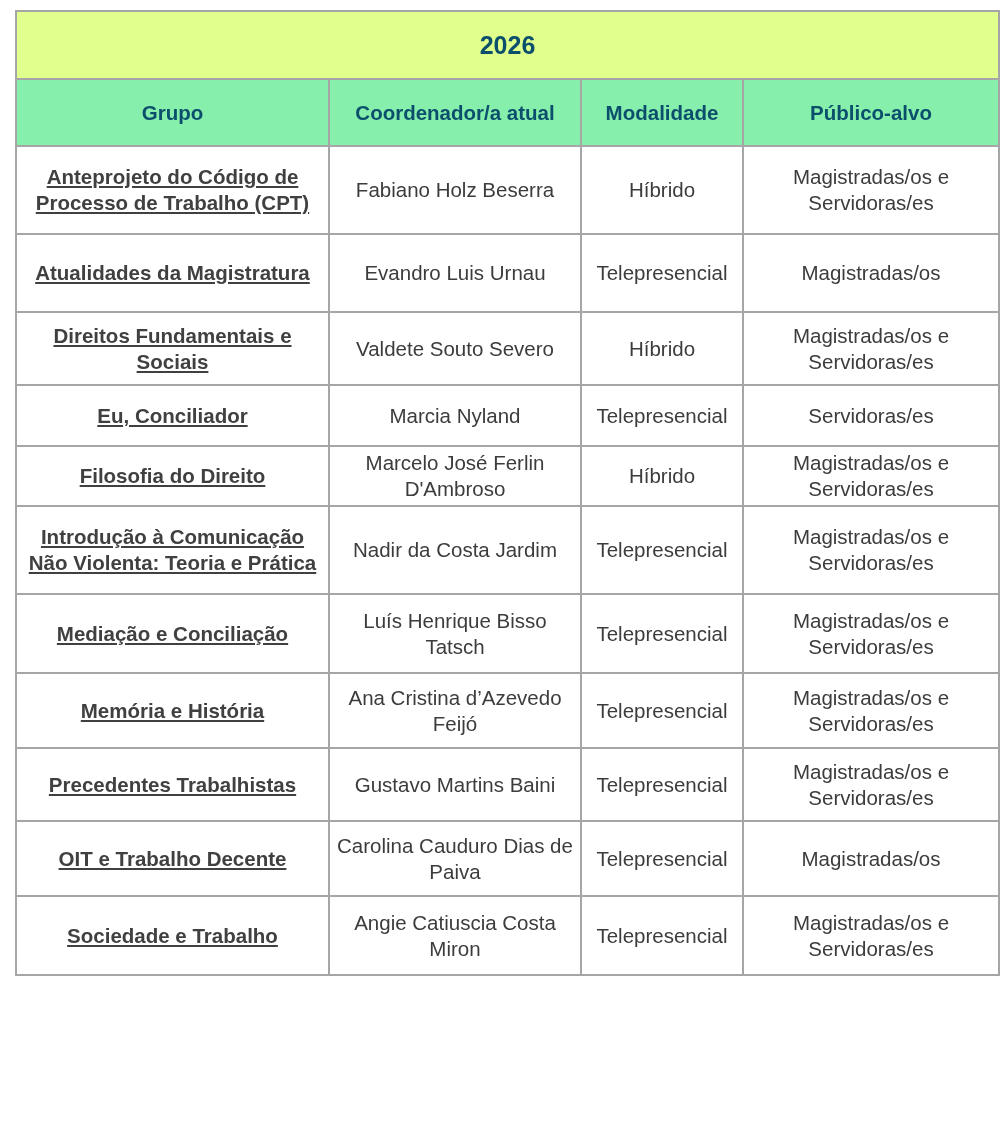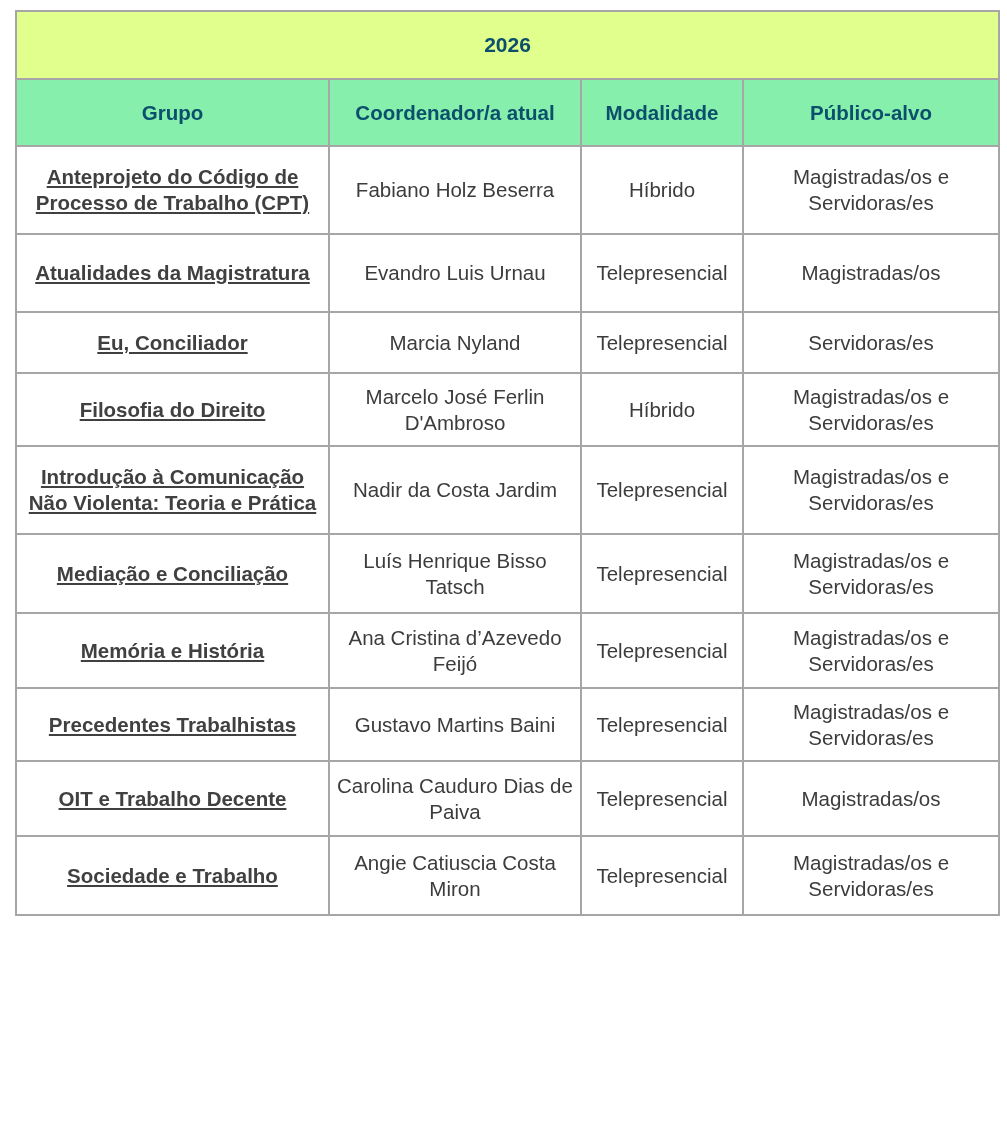--- a/index.html
+++ b/index.html
@@ -10,21 +10,21 @@
     table-layout: fixed;
   }
   td, th {
     border: 2px solid #a6a6a6;
     text-align: center; vertical-align: middle;
     font-size: 20.5px; line-height: 26px; color: #3c3c3c;
     padding: 0 6px;
   }
   th.title {
     background: #e0ff8c; color: #0b4f6c; font-weight: bold;
-    font-size: 21px; height: 66px;
+    font-size: 25px; height: 66px;
   }
   th.col {
     background: #86efac; color: #0b4f6c; font-weight: bold;
     font-size: 20.5px; height: 65px;
   }
   td.grupo { font-weight: bold; color: #404040; text-decoration: underline; }
   col.c1 { width: 313px; }
   col.c2 { width: 252px; }
   col.c3 { width: 162px; }
   col.c4 { width: 256px; }
@@ -56,27 +56,33 @@
         <td>Fabiano Holz Beserra</td>
         <td>Híbrido</td>
         <td>Magistradas/os e Servidoras/es</td>
       </tr>
       <tr style="height: 78px;">
         <td class="grupo">Atualidades da Magistratura</td>
         <td>Evandro Luis Urnau</td>
         <td>Telepresencial</td>
         <td>Magistradas/os</td>
       </tr>
+      <tr style="height: 73px;">
+        <td class="grupo">Direitos Fundamentais e Sociais</td>
+        <td>Valdete Souto Severo</td>
+        <td>Híbrido</td>
+        <td>Magistradas/os e Servidoras/es</td>
+      </tr>
       <tr style="height: 61px;">
         <td class="grupo">Eu, Conciliador</td>
         <td>Marcia Nyland</td>
         <td>Telepresencial</td>
         <td>Servidoras/es</td>
       </tr>
-      <tr style="height: 73px;">
+      <tr style="height: 60px;">
         <td class="grupo">Filosofia do Direito</td>
         <td>Marcelo José Ferlin D'Ambroso</td>
         <td>Híbrido</td>
         <td>Magistradas/os e Servidoras/es</td>
       </tr>
       <tr style="height: 88px;">
         <td class="grupo">Introdução à Comunicação Não Violenta: Teoria e Prática</td>
         <td>Nadir da Costa Jardim</td>
         <td>Telepresencial</td>
         <td>Magistradas/os e Servidoras/es</td>

